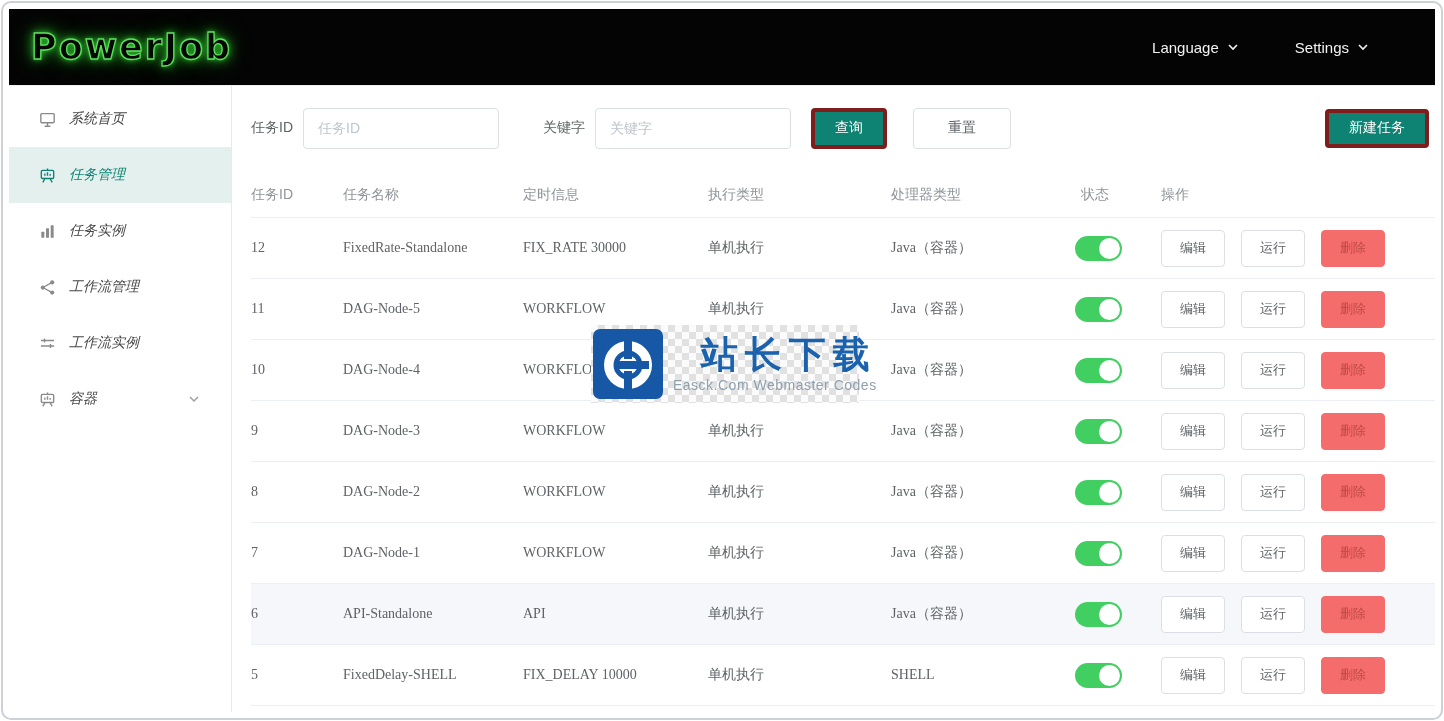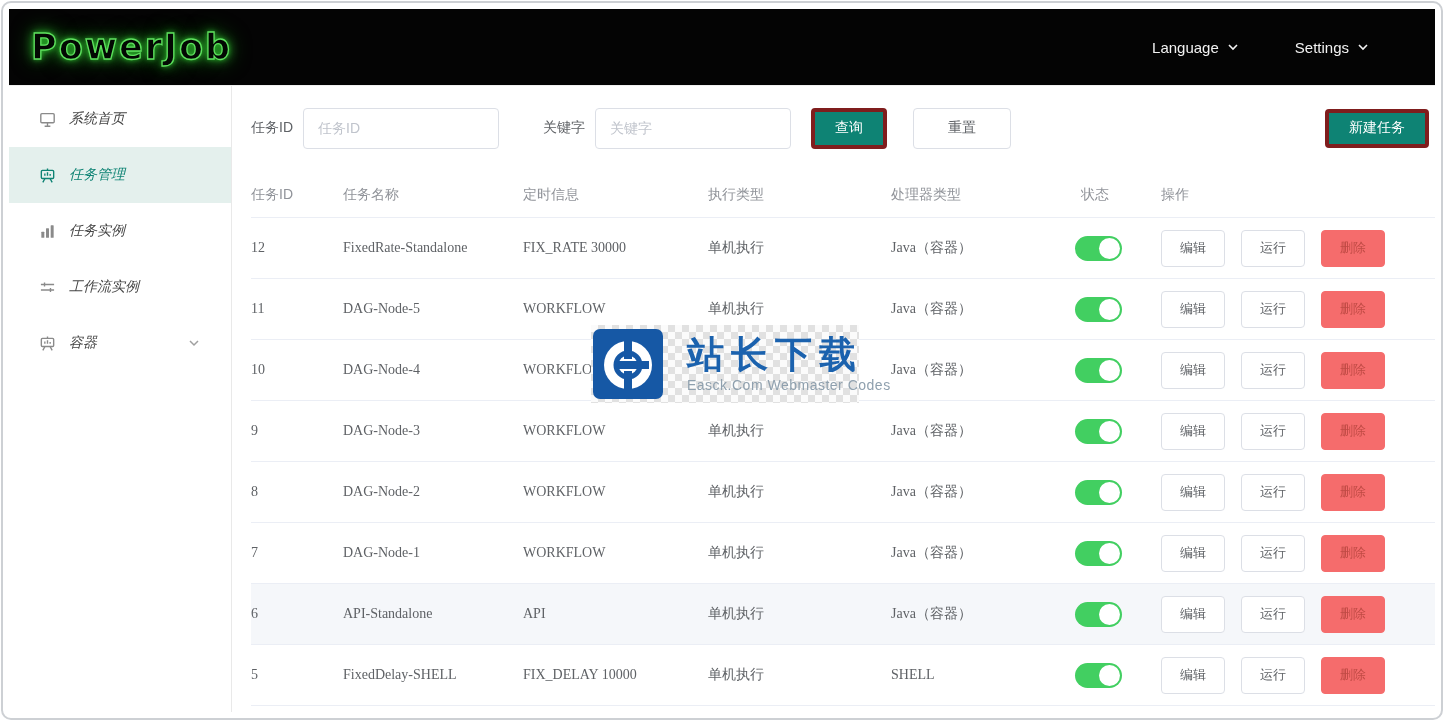--- a/index.html
+++ b/index.html
@@ -47,21 +47,21 @@
   .toggle .knob { position:absolute; right:2px; top:2px; width:21px; height:21px; border-radius:50%; background:#fff; }
   .actions { display:flex; align-items:center; gap:16px; }
   .abtn { height:37px; padding:0 18px; font-size:13px; }
   .btn-danger { background:#f56c6c; border:1px solid #f56c6c; color:#bf4a44; }
 
   
   .watermark { position:absolute; left:359px; top:239px; width:268px; height:78px; background:
       repeating-conic-gradient(#e1e1e1 0% 25%, #fbfbfb 0% 50%);
       background-size:14px 14px; display:flex; align-items:center; z-index:5; }
   .wm-logo { width:70px; height:70px; margin-left:2px; flex:none; }
-  .wm-text { margin-left:24px; display:flex; flex-direction:column; }
+  .wm-text { margin-left:10px; display:flex; flex-direction:column;text-align:right; }
   .wm-title { font-size:37px; font-weight:700; color:#1b62ae; letter-spacing:7px; line-height:1.1; white-space:nowrap; }
   .wm-sub { font-size:14px; color:#8fa0ae; letter-spacing:0.5px; margin-top:1px; white-space:nowrap; }
 </style>
 </head>
 <body>
 
 <div class="frame">
 
   <div class="topbar">
     <div class="logo">PowerJob</div>
@@ -98,20 +98,29 @@
     </div>
     <div class="side-item">
       <svg viewBox="0 0 16 16" fill="currentColor" stroke="none">
           <rect x="2.2" y="8.2" width="2.8" height="5.6" rx="0.5"></rect>
           <rect x="6.6" y="5" width="2.8" height="8.8" rx="0.5"></rect>
           <rect x="11" y="2.2" width="2.8" height="11.6" rx="0.5"></rect>
         </svg>
       <span>任务实例</span>
     </div>
     <div class="side-item">
+      <svg viewBox="0 0 16 16" fill="currentColor" stroke="none">
+          <circle cx="12.4" cy="3.2" r="2"></circle>
+          <circle cx="3.6" cy="8" r="2"></circle>
+          <circle cx="12.4" cy="12.8" r="2"></circle>
+          <path d="M3.6 8 L12.4 3.2 M3.6 8 L12.4 12.8" stroke="currentColor" stroke-width="1.2"></path>
+        </svg>
+      <span>工作流管理</span>
+    </div>
+    <div class="side-item">
       <svg viewBox="0 0 16 16" fill="none" stroke="currentColor" stroke-width="1.3">
           <path d="M1.8 5.2 h12.4 M1.8 10.4 h12.4 M5.2 3.3 v3.8 M10.8 8.5 v3.8"></path>
         </svg>
       <span>工作流实例</span>
     </div>
     <div class="side-item">
       <svg viewBox="0 0 16 16" fill="none" stroke="currentColor" stroke-width="1.3">
           <rect x="2.2" y="3.2" width="11.6" height="7.6" rx="1"></rect>
           <path d="M8 1.4 v1.8 M5.6 10.8 l-2 3.6 M10.4 10.8 l2 3.6 M5.5 6 v2.2 M8 5 v3.2 M10.5 6.5 v1.7"></path>
         </svg>

